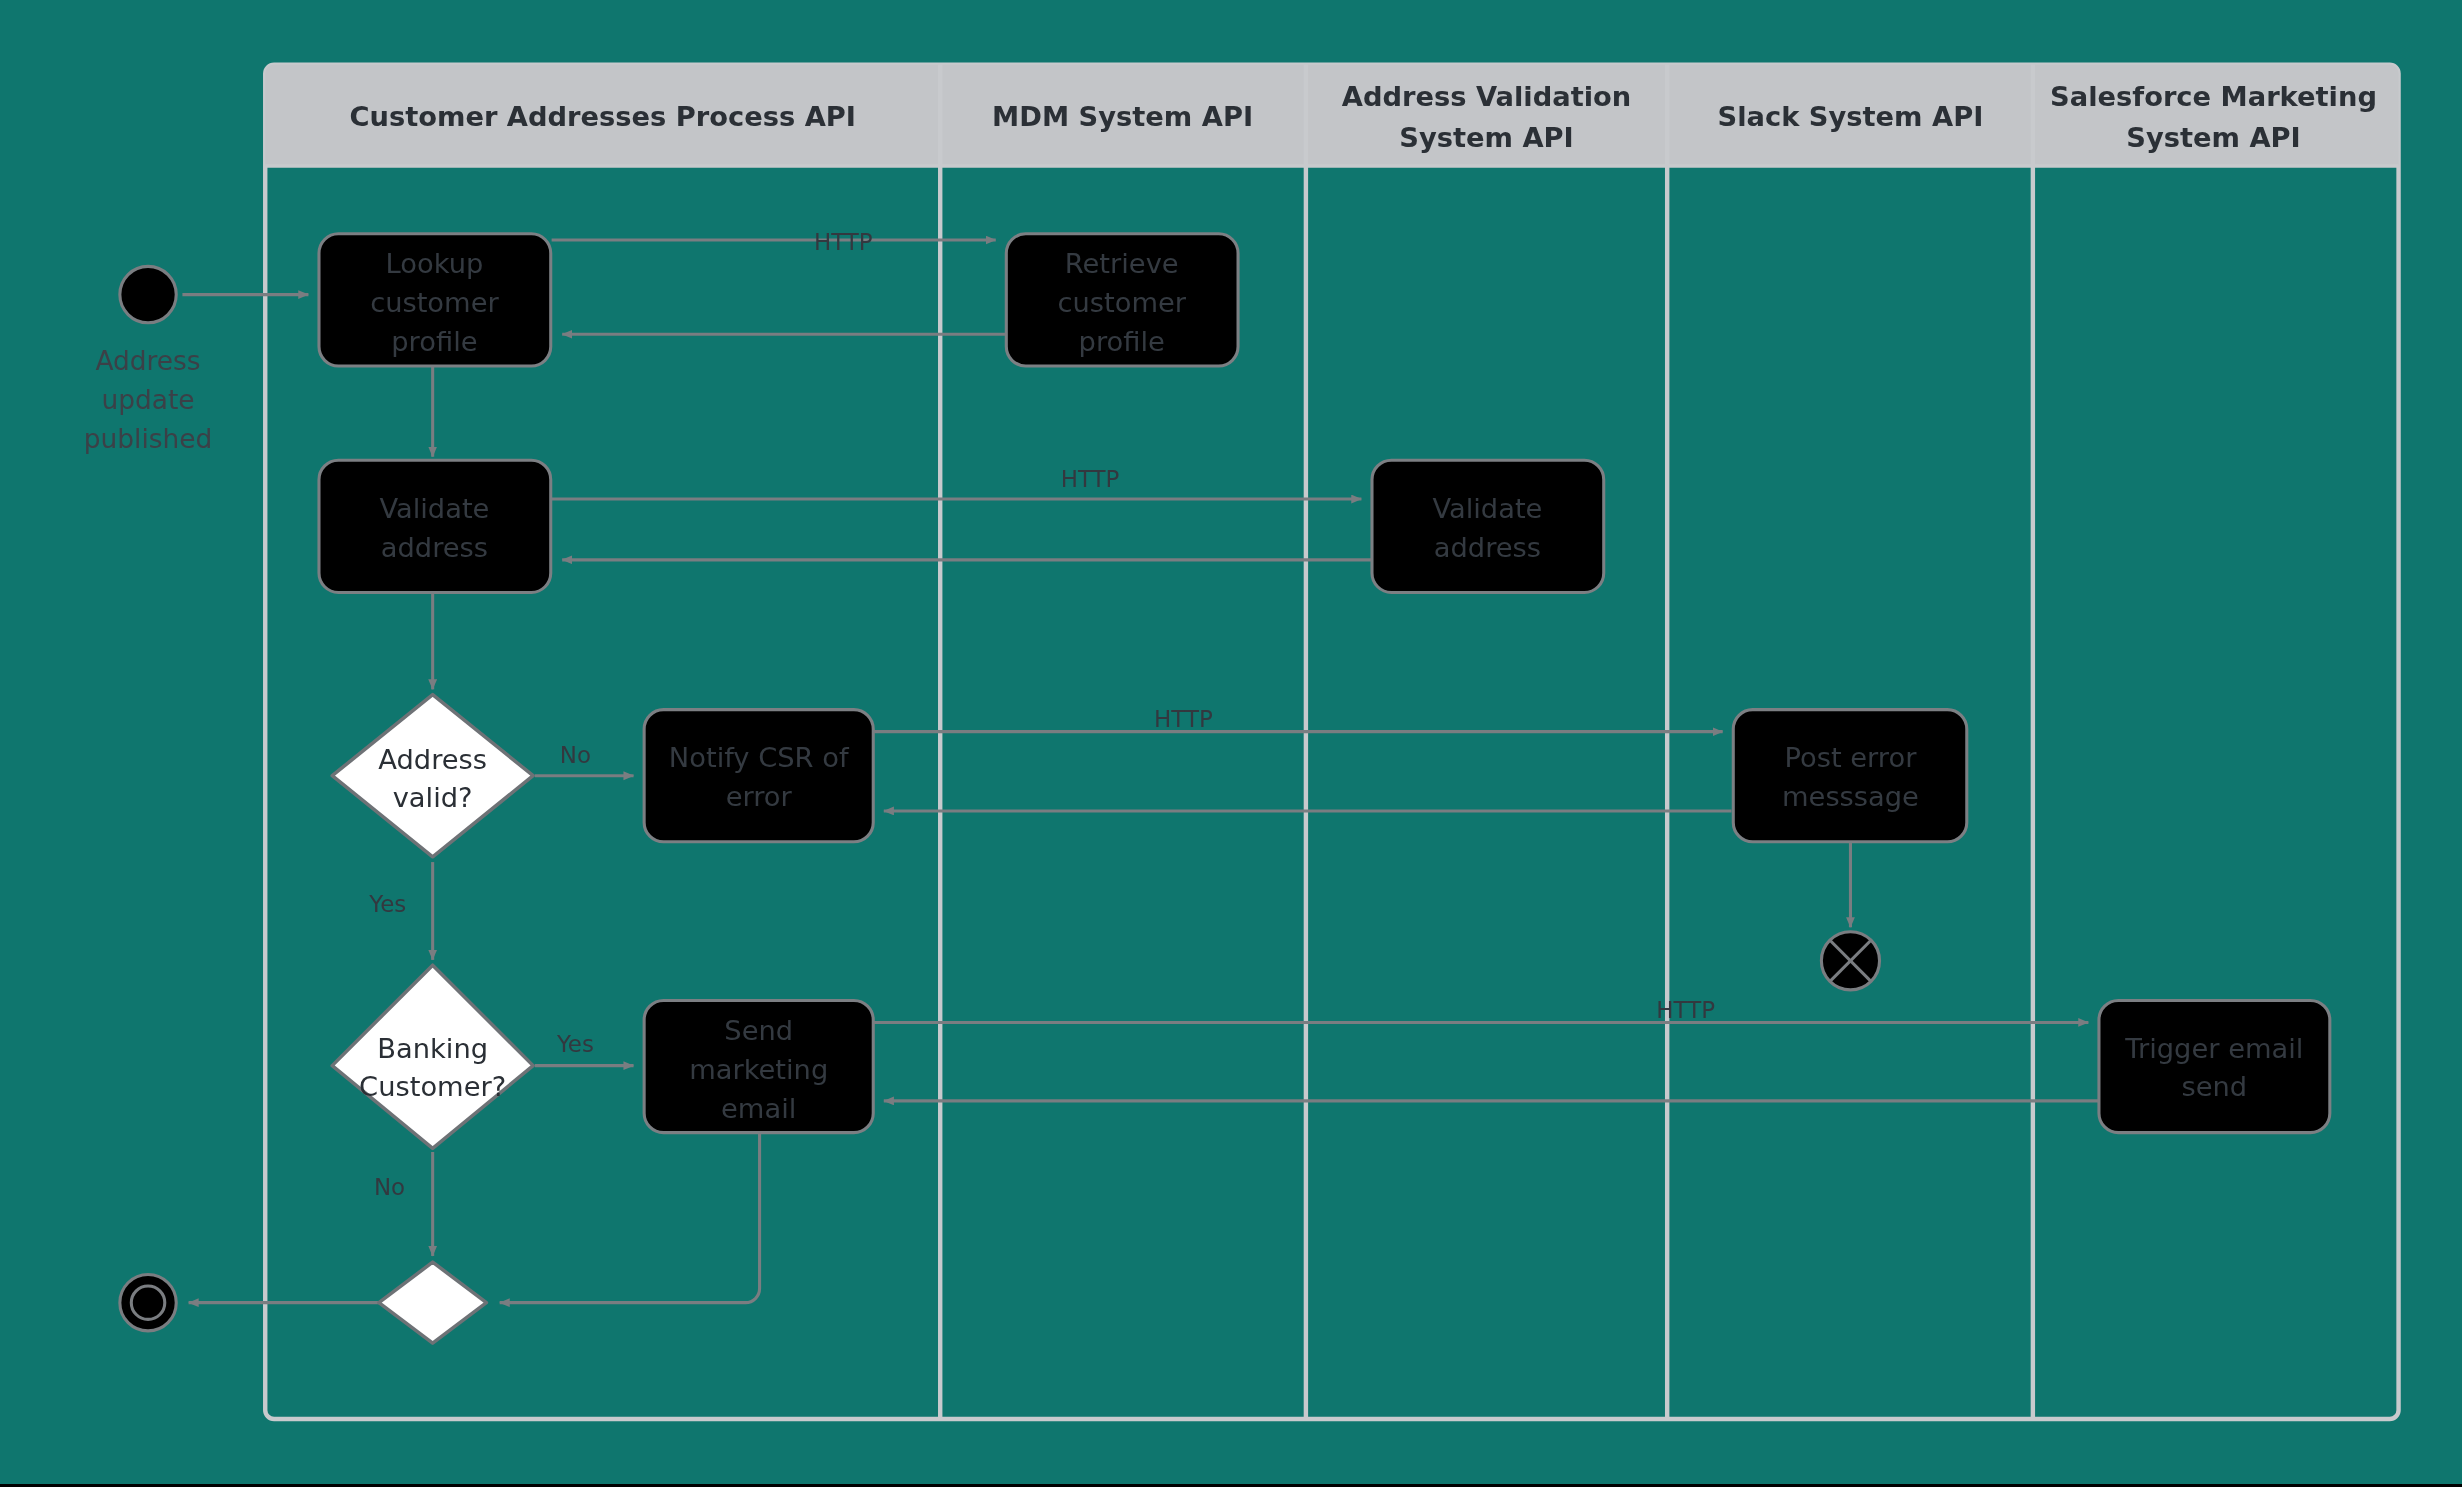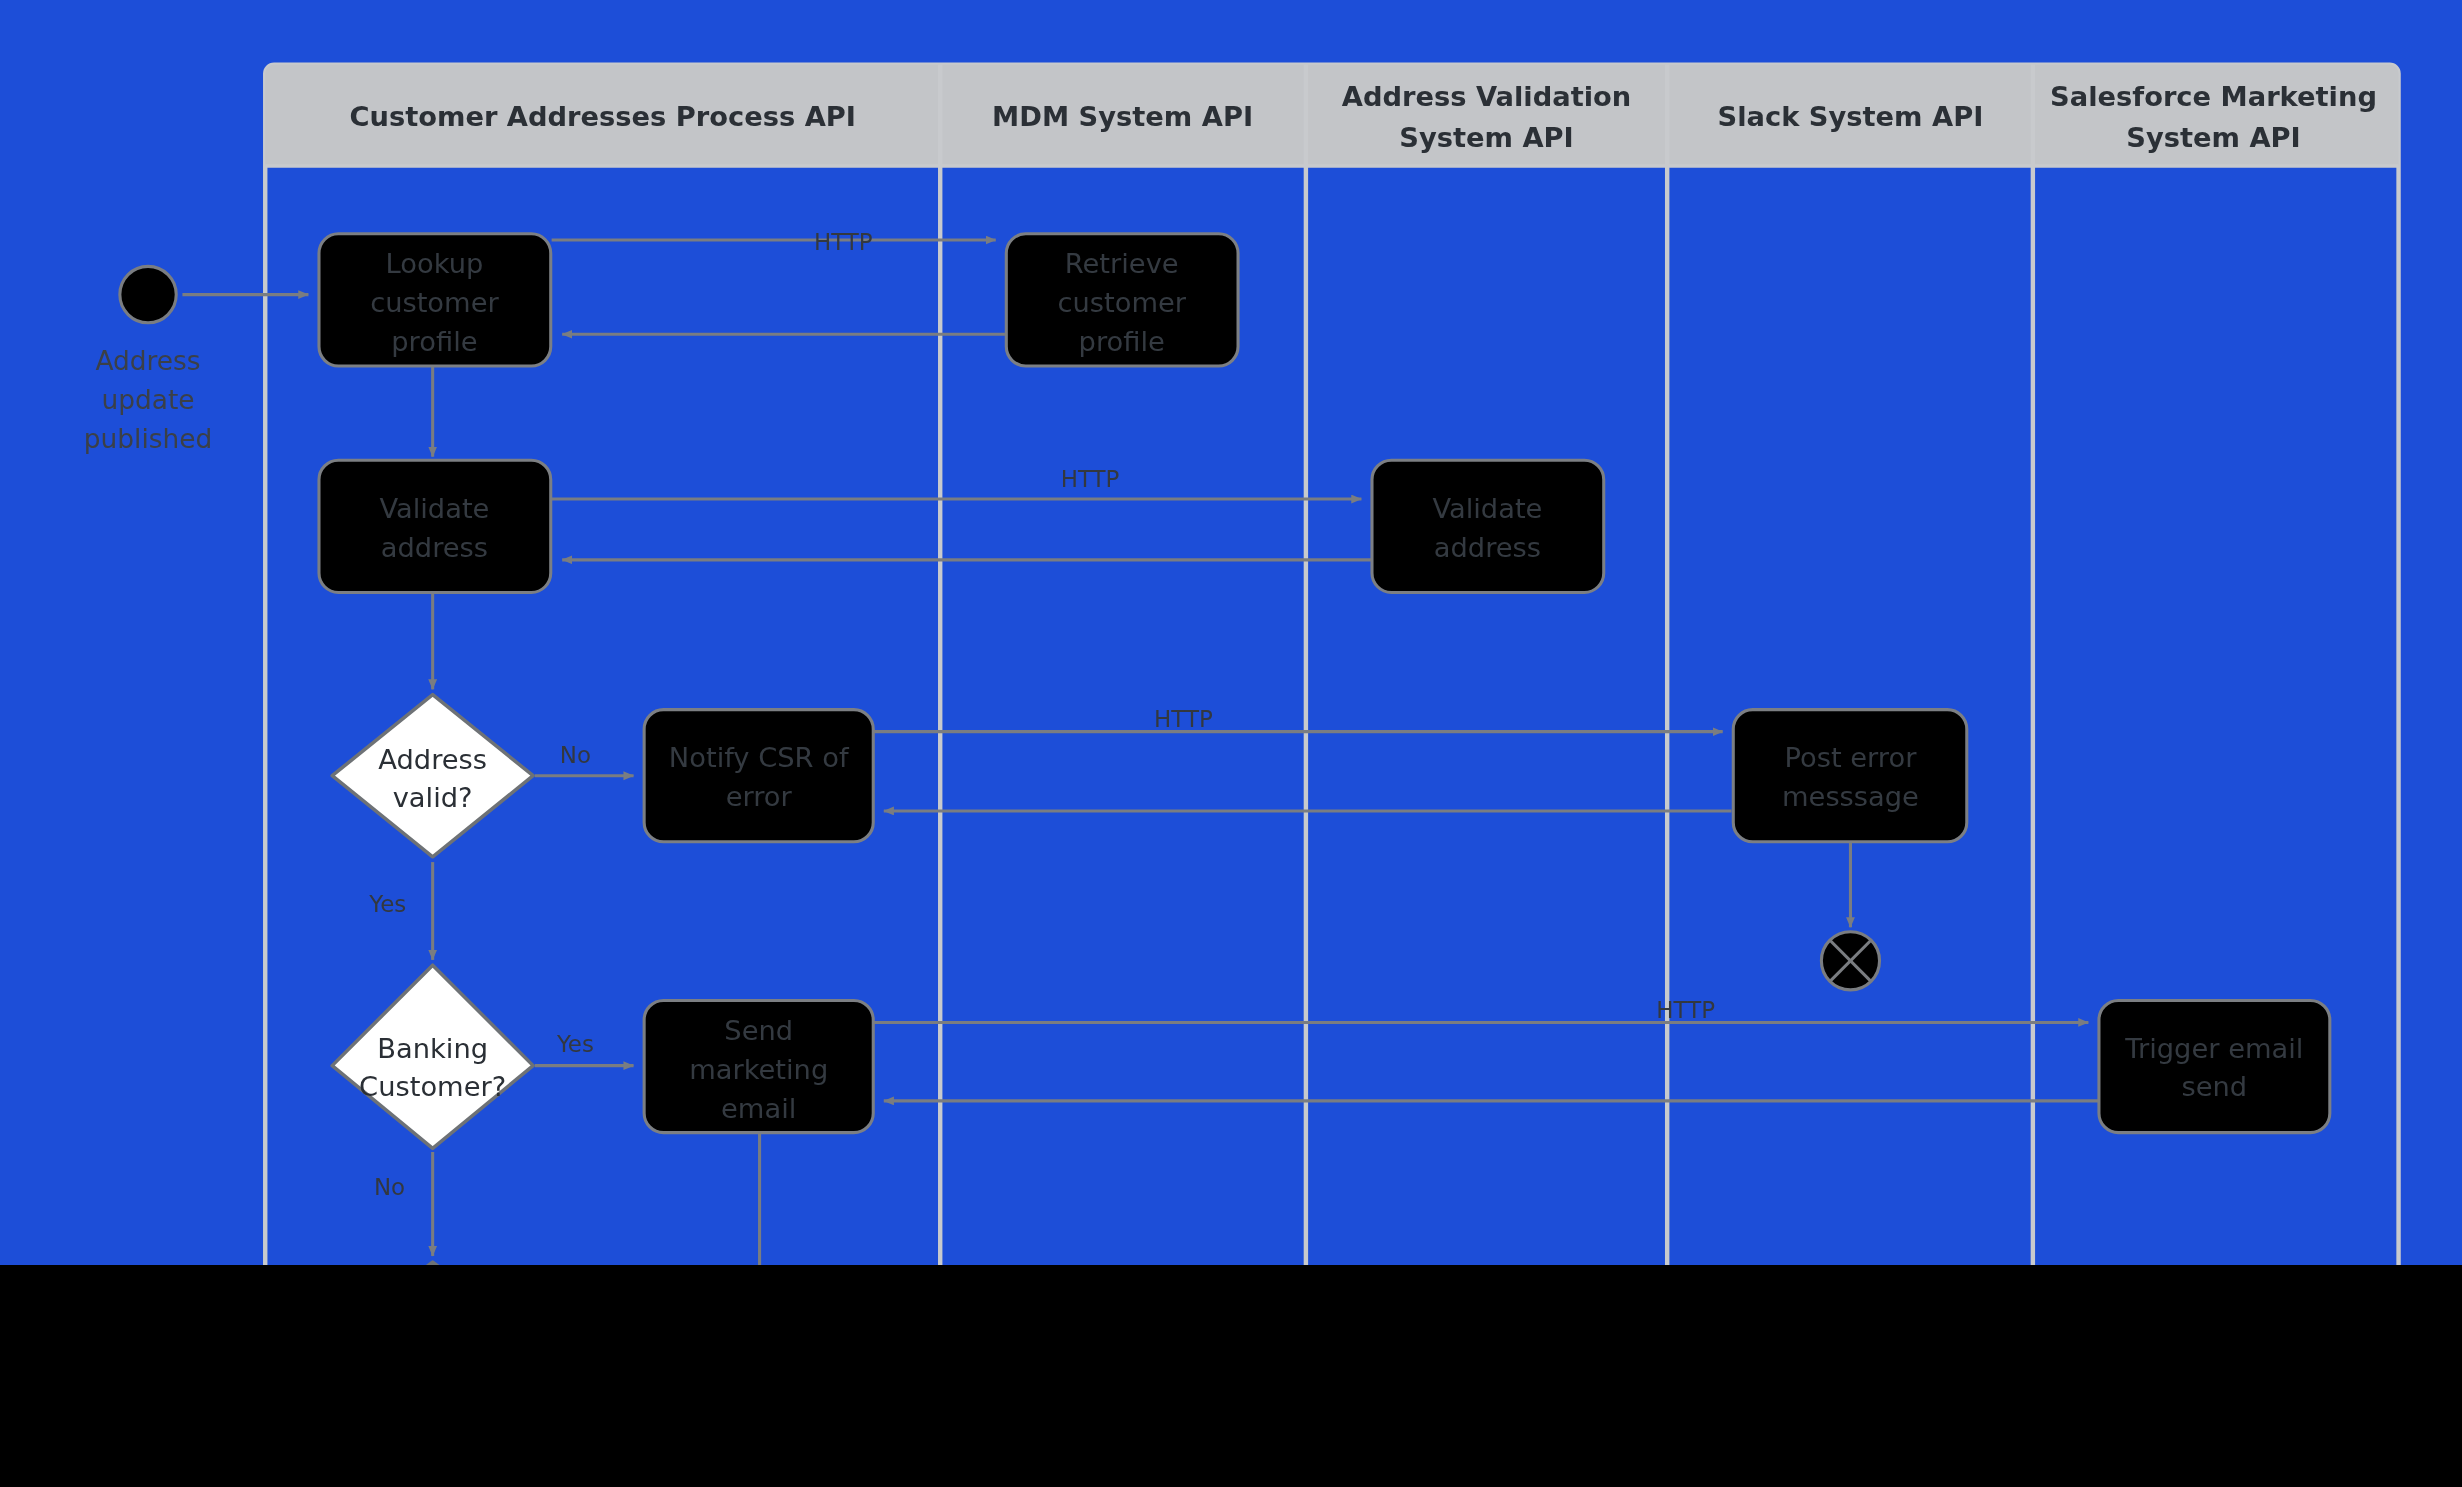--- a/index.html
+++ b/index.html
@@ -3,22 +3,22 @@
 <meta charset="utf-8">
 <style>
   html, body {
     margin: 0;
     padding: 0;
     background: #000000;
   }
   #page {
     position: relative;
     width: 2462px;
-    height: 1265px;
-    background: #1d4ed8;
+    height: 1484px;
+    background: #0f766e;
     overflow: hidden;
     font-family: "DejaVu Sans", sans-serif;
   }
   svg.diagram {
     position: absolute;
     top: 0;
     left: 0;
     width: 2462px;
     height: 1488px;
     display: block;

